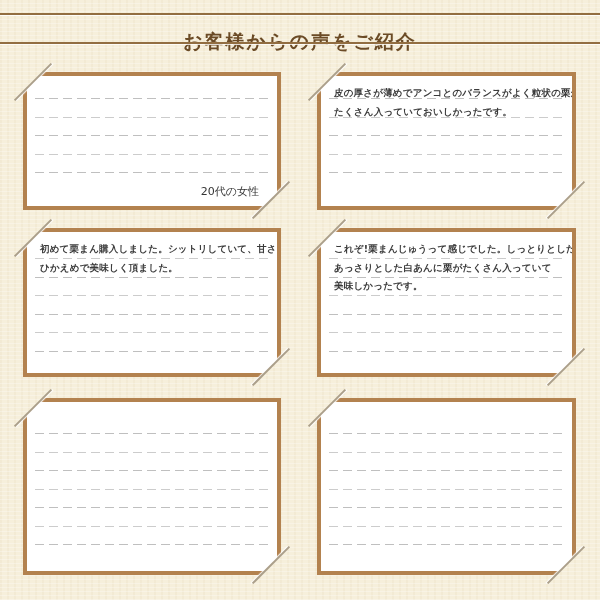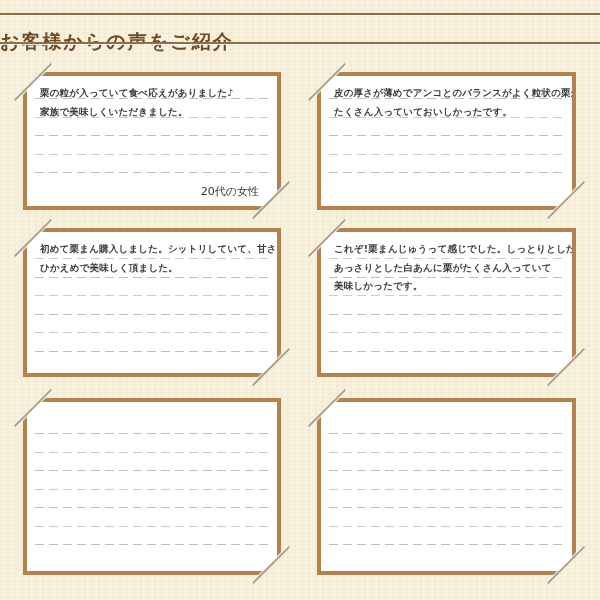--- a/index.html
+++ b/index.html
@@ -12,21 +12,21 @@
     font-family:"DejaVu Sans","Liberation Sans",sans-serif;
   }
   .rule{
     position:absolute;left:0;right:0;height:2px;
     background:var(--rule,#926e41);
     box-shadow:0 1px 0 rgba(255,255,255,.8);
   }
   .rule-top{top:13px;}
   .rule-bottom{top:42px;}
   .page-title{
-    position:absolute;top:16px;left:0;right:0;
+    position:absolute;top:16px;left:0;right:0;text-align:center;
     font-size:19px;font-weight:bold;letter-spacing:2px;
     color:var(--title,#6b4b26);
   }
   .card{position:absolute;}
   .card-body{
     position:absolute;inset:0;background:var(--cardbg,#ffffff);
     border:4px solid var(--border,#b3824f);
     clip-path:polygon(20px 0, 100% 0, 100% calc(100% - 20px), calc(100% - 20px) 100%, 0 100%, 0 20px);
     overflow:hidden;
   }
@@ -65,21 +65,20 @@
 
 <div>
 
   <div class="card" style="left:23px;top:72px;width:258px;height:138px;">
     <div class="card-body">
         <div class="ruled-line" style="top: 96px;"></div>
         <div class="ruled-line" style="top: 77.5px;"></div>
         <div class="ruled-line" style="top: 59px;"></div>
         <div class="ruled-line" style="top: 40.5px;"></div>
         <div class="ruled-line" style="top: 22px;"></div>
-      <div class="card-text">栗の粒が入っていて食べ応えがありました♪<br>家族で美味しくいただきました。</div>
       <div class="attribution">20代の女性</div>
     </div>
     <span class="fold fold-tl"></span>
     <span class="fold fold-br"></span>
   </div>
 
   <div class="card" style="left:317px;top:72px;width:259px;height:138px;">
     <div class="card-body">
         <div class="ruled-line" style="top: 96px;"></div>
         <div class="ruled-line" style="top: 77.5px;"></div>

